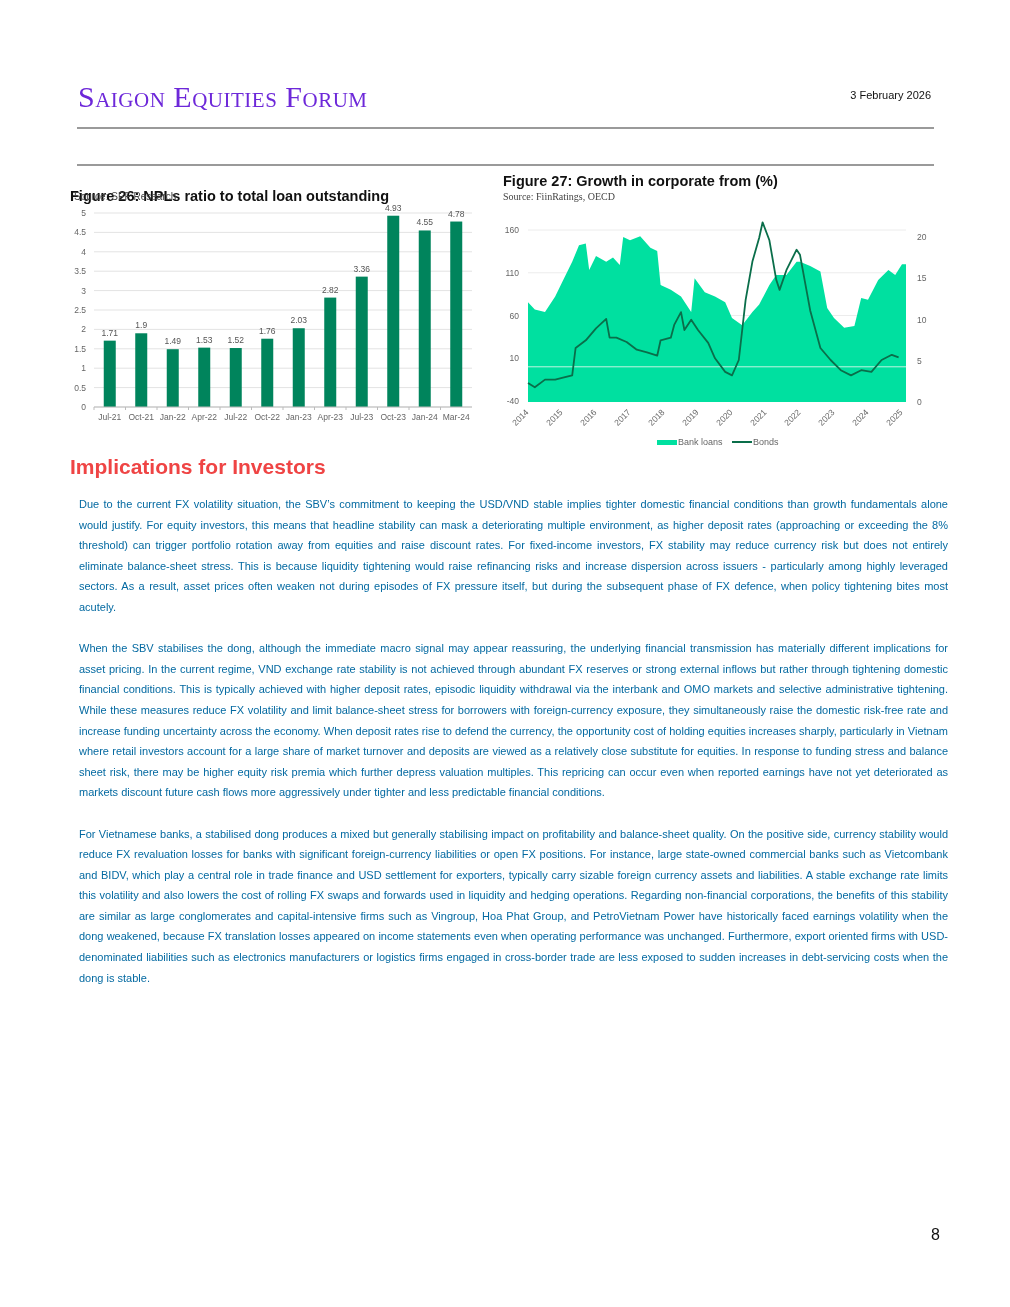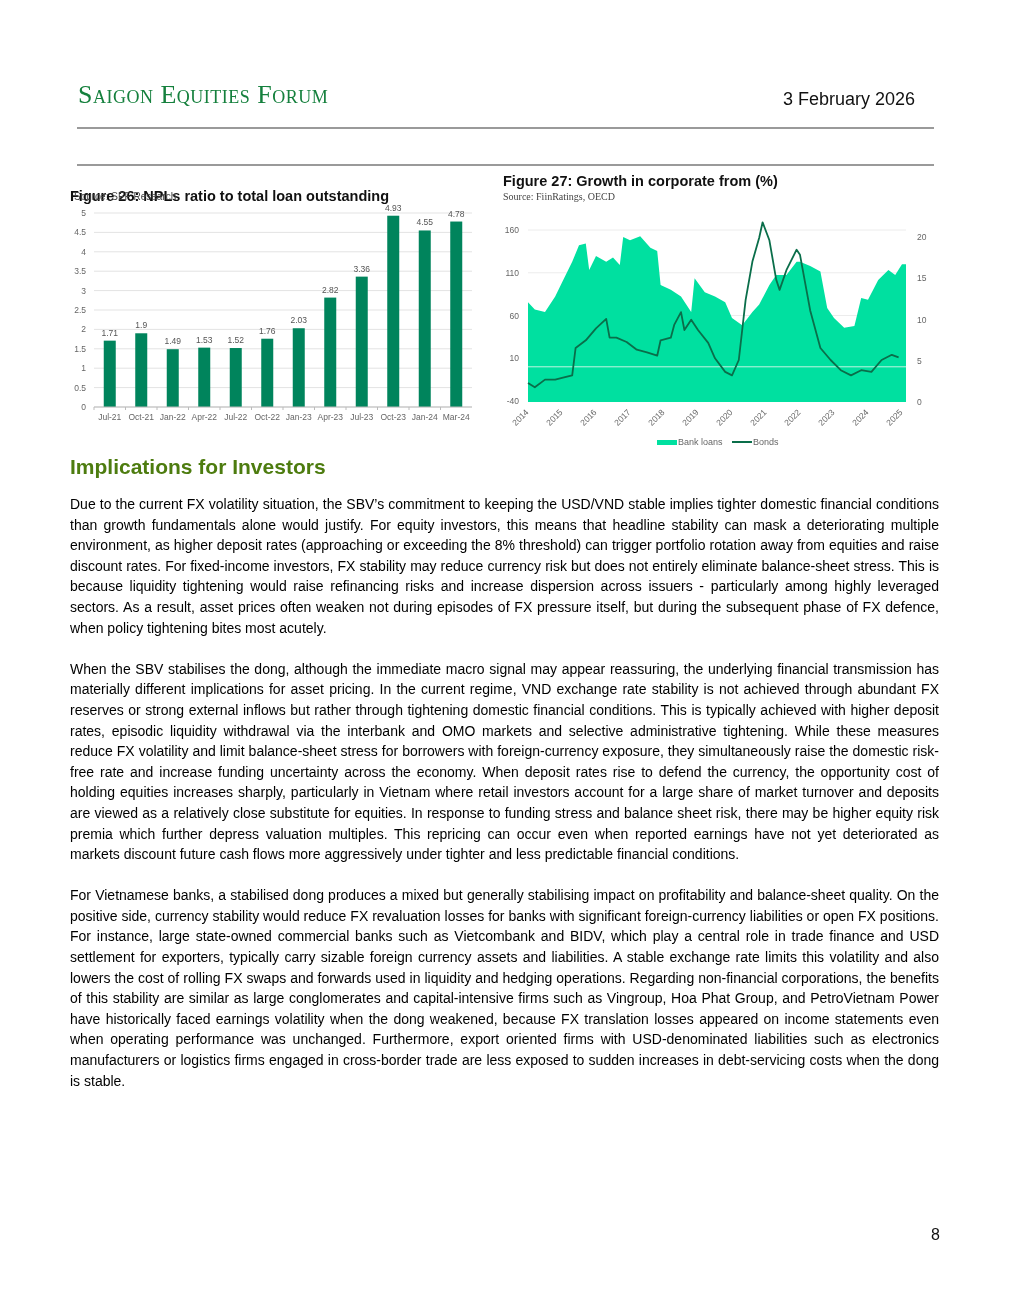--- a/index.html
+++ b/index.html
@@ -1,26 +1,26 @@
 <!DOCTYPE html>
 <html><head>
 <meta charset="utf-8">
 <style>
   html, body { margin: 0; padding: 0; background: #ffffff; }
   body { width: 1010px; height: 1307px; position: relative; font-family: "Liberation Sans", sans-serif; color: #1a1a1a; overflow: hidden; }
-  .brand { position: absolute; left: 78px; top: 80px; font-family: "Liberation Serif", serif; color: #15803d; font-size: 26px; letter-spacing: 0.5px; font-variant: small-caps; }
-  .date { position: absolute; right: 95px; top: 89px; font-size: 18px; color: #111; }
+  .brand { position: absolute; left: 78px; top: 80px; font-family: "Liberation Serif", serif; color: #6d28d9; font-size: 30px; letter-spacing: 0.5px; font-variant: small-caps; }
+  .date { position: absolute; right: 79px; top: 89px; font-size: 11px; color: #111; }
   .rule { position: absolute; left: 77px; width: 857px; height: 2px; background: #9a9a9a; }
   .fig-title { position: absolute; font-weight: bold; font-size: 14.5px; color: #111; }
   .fig-source { position: absolute; font-size: 10px; color: #444; }
   .ax { font-family: "Liberation Sans", sans-serif; font-size: 8.5px; fill: #666; }
   .lbl { font-family: "Liberation Sans", sans-serif; font-size: 8.5px; fill: #555; }
   .legend-txt { font-family: "Liberation Sans", sans-serif; font-size: 9px; fill: #666; }
-  h2.section { position: absolute; left: 70px; top: 455px; margin: 0; font-size: 21px; font-weight: bold; color: #4d7c0f; }
-  .body-text { position: absolute; left: 70px; width: 869px; top: 494px; font-size: 14px; line-height: 20.6px; color: #000000; }
+  h2.section { position: absolute; left: 70px; top: 455px; margin: 0; font-size: 21px; font-weight: bold; color: #ef4444; }
+  .body-text { position: absolute; left: 79px; width: 869px; top: 494px; font-size: 11px; line-height: 20.6px; color: #0369a1; }
   .body-text p { margin: 0 0 20.6px 0; text-align: justify; }
   .page-num { position: absolute; right: 70px; top: 1226px; font-size: 16px; color: #111; }
   svg { position: absolute; overflow: visible; }
 </style>
 </head>
 <body>
 
 <div>
   <div class="brand">Saigon Equities Forum</div>
   <div class="date">3 February 2026</div>

